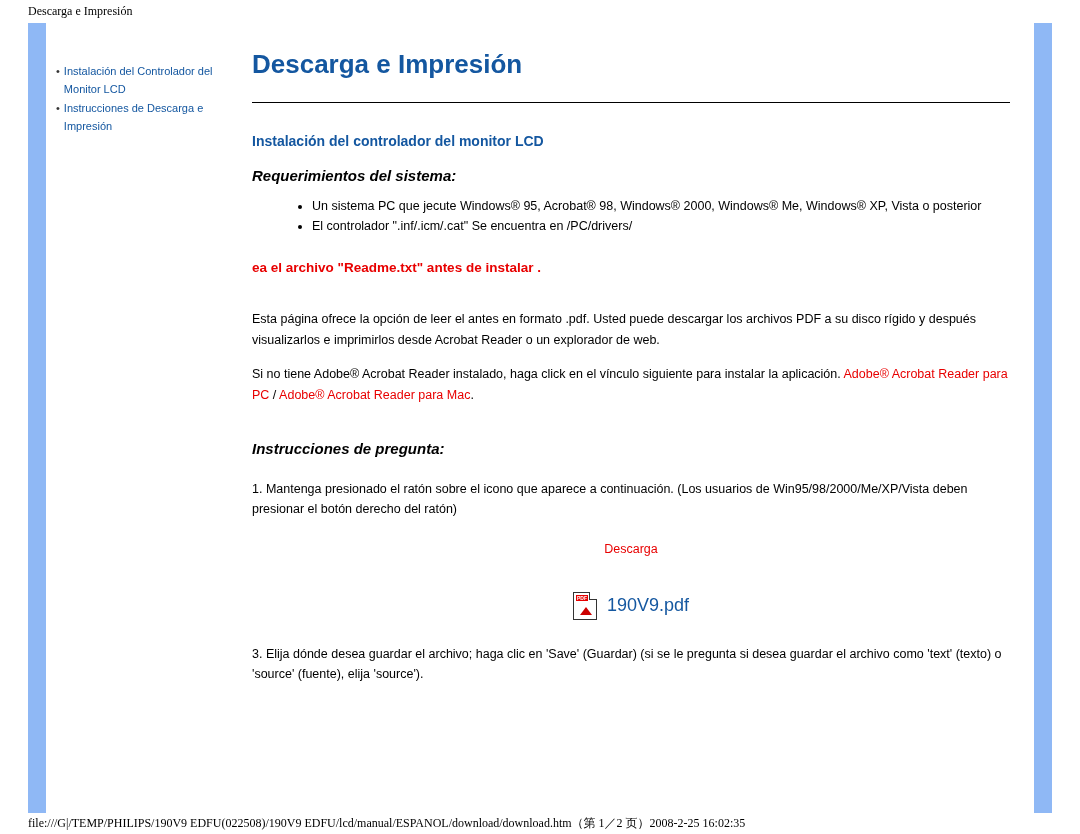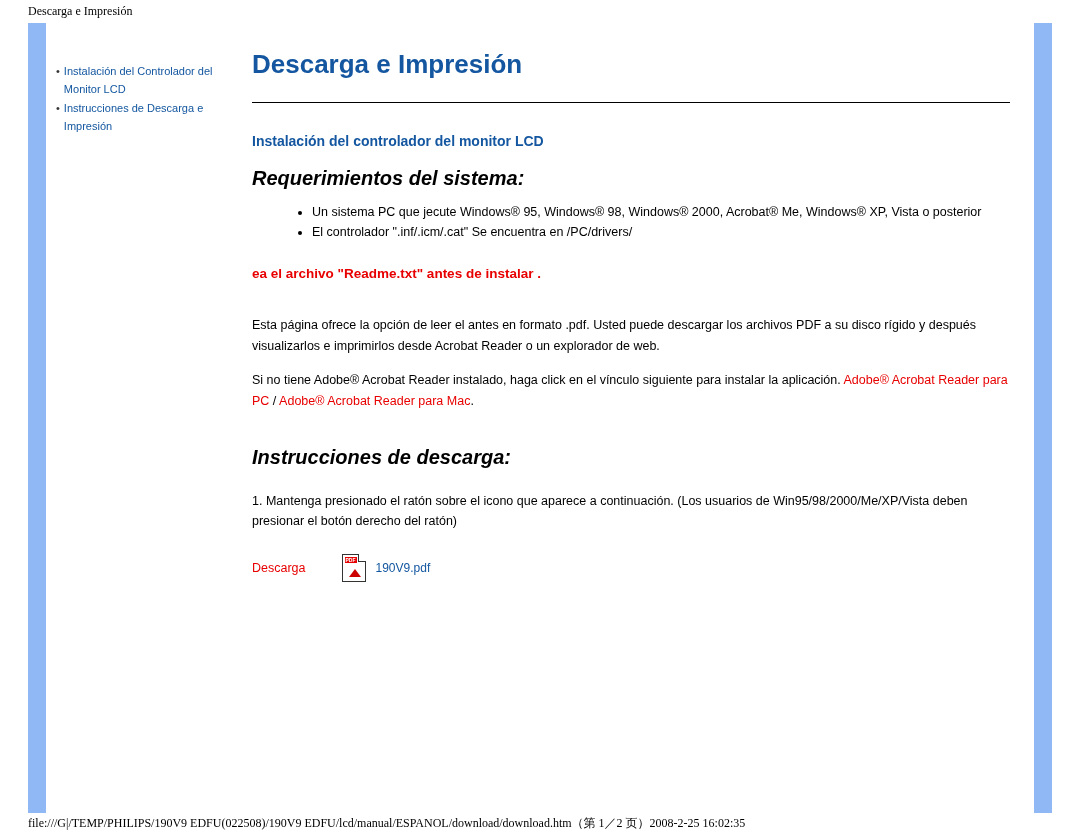--- a/index.html
+++ b/index.html
@@ -63,21 +63,21 @@
     border-top: 1px solid #000;
     margin: 0 0 30px 0;
   }
   .h2-blue {
     font-size: 14px;
     font-weight: bold;
     color: #1457a0;
     margin: 0 0 18px 0;
   }
   .h3-italic {
-    font-size: 20px;
+    font-size: 15px;
     font-style: italic;
     font-weight: bold;
     color: #000;
     margin: 0 0 12px 0;
   }
   .bullet-list {
     margin: 0 0 24px 0;
     padding-left: 60px;
     font-size: 12.5px;
     line-height: 1.6;
@@ -98,31 +98,32 @@
   }
   .red-link {
     color: #e80000;
     text-decoration: none;
     font-size: 12.5px;
     cursor: pointer;
   }
   .blue-link {
     color: #1457a0;
     text-decoration: none;
-    font-size: 12px;
+    font-size: 18px;
     cursor: pointer;
   }
   .para .sep { color: #000; }
   .gap-md { margin-bottom: 22px; }
   .gap-lg { margin-bottom: 34px; }
   .download-row {
     display: flex;
     align-items: center;
     gap: 36px;
     margin: 14px 0 24px 0;
+    flex-direction: column;
   }
   .pdf-icon-wrap {
     display: flex;
     align-items: center;
     gap: 10px;
   }
   .pdf-icon {
     width: 24px;
     height: 28px;
     position: relative;
@@ -184,48 +185,49 @@
   <main class="content">
 
     <h1 class="page-title">Descarga e Impresión</h1>
     <hr class="rule">
 
     <h2 class="h2-blue">Instalación del controlador del monitor LCD</h2>
 
     <h3 class="h3-italic">Requerimientos del sistema:</h3>
 
     <ul class="bullet-list">
-      <li>Un sistema PC que jecute Windows® 95, Windows® 98, Windows® 2000, Acrobat® Me, Windows® XP, Vista o posterior</li>
+      <li>Un sistema PC que jecute Windows® 95, Acrobat® 98, Windows® 2000, Windows® Me, Windows® XP, Vista o posterior</li>
       <li>El controlador ".inf/.icm/.cat" Se encuentra en /PC/drivers/</li>
     </ul>
 
     <div class="h2-red gap-lg">ea el archivo "Readme.txt" antes de instalar .</div>
 
     <p class="para">Esta página ofrece la opción de leer el antes en formato .pdf. Usted puede descargar los archivos PDF a su disco rígido y después visualizarlos e imprimirlos desde Acrobat Reader o un explorador de web.</p>
 
     <p class="para gap-lg">
       <span>Si no tiene Adobe® Acrobat Reader instalado, haga click en el vínculo siguiente para instalar la aplicación. </span><a class="red-link">Adobe® Acrobat Reader para PC</a><span class="sep"> / </span><a class="red-link">Adobe® Acrobat Reader para Mac</a><span>.</span>
     </p>
 
-    <h3 class="h3-italic gap-md">Instrucciones de descarga:</h3>
+    <h3 class="h3-italic gap-md">Instrucciones de pregunta:</h3>
 
 
     <p class="para gap-md">1. Mantenga presionado el ratón sobre el icono que aparece a continuación. (Los usuarios de Win95/98/2000/Me/XP/Vista deben presionar el botón derecho del ratón)</p>
 
     <div class="download-row">
       <span class="red-link">Descarga</span>
       <div class="pdf-icon-wrap">
         <div class="pdf-icon">
           <div class="band">PDF</div>
           <div class="fold"></div>
           <div class="tri"></div>
         </div>
         <a class="blue-link">190V9.pdf</a>
       </div>
     </div>
 
 
+    <p class="para gap-lg">3. Elija dónde desea guardar el archivo; haga clic en 'Save' (Guardar) (si se le pregunta si desea guardar el archivo como 'text' (texto) o 'source' (fuente), elija 'source').</p>
 
 
   </main>
 </div>
 
 <div class="footer">file:///G|/TEMP/PHILIPS/190V9 EDFU(022508)/190V9 EDFU/lcd/manual/ESPANOL/download/download.htm（第 1／2 页）2008-2-25 16:02:35</div>
 
 </body></html>

